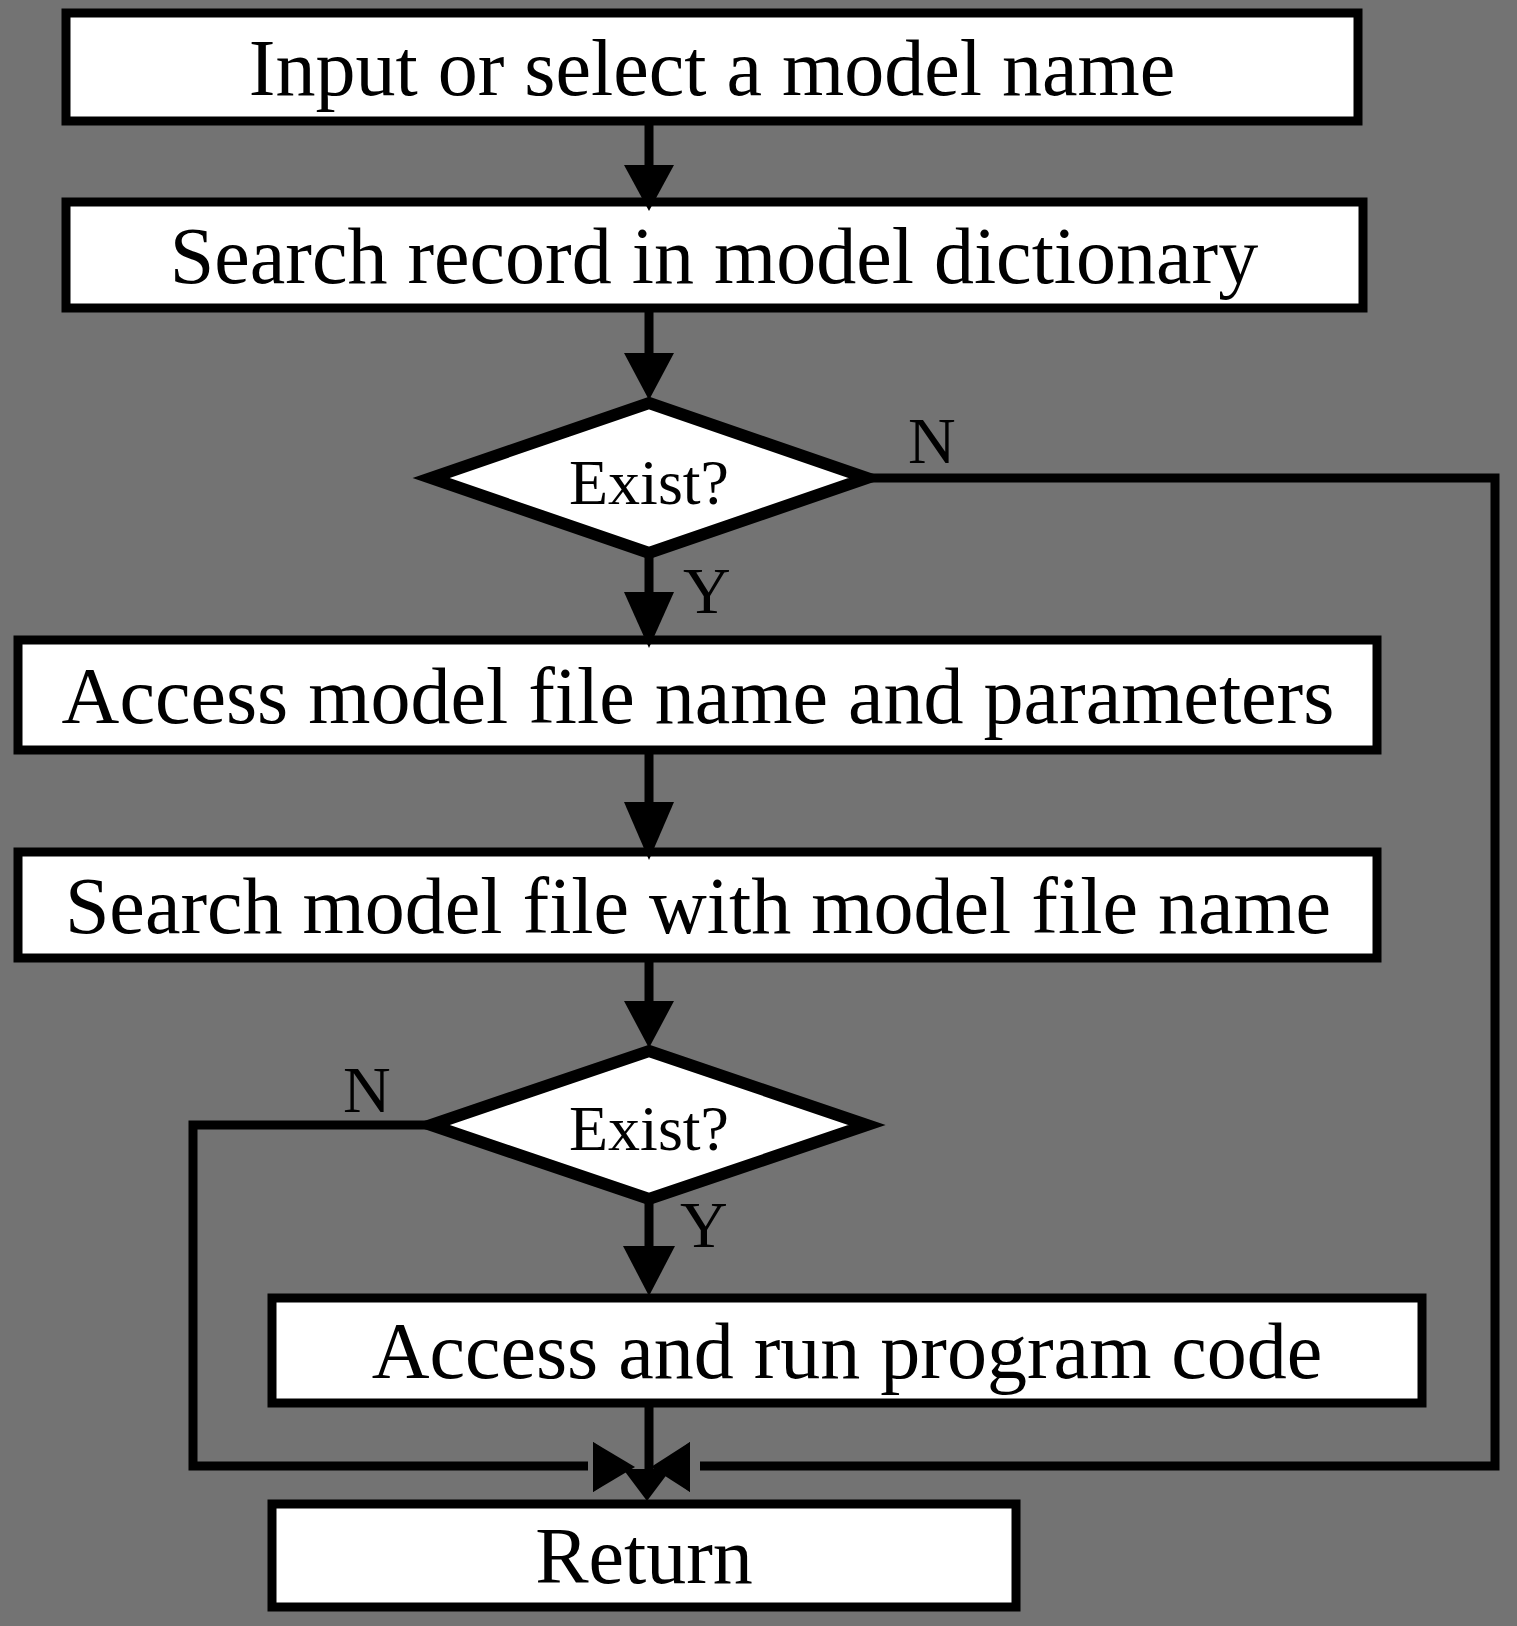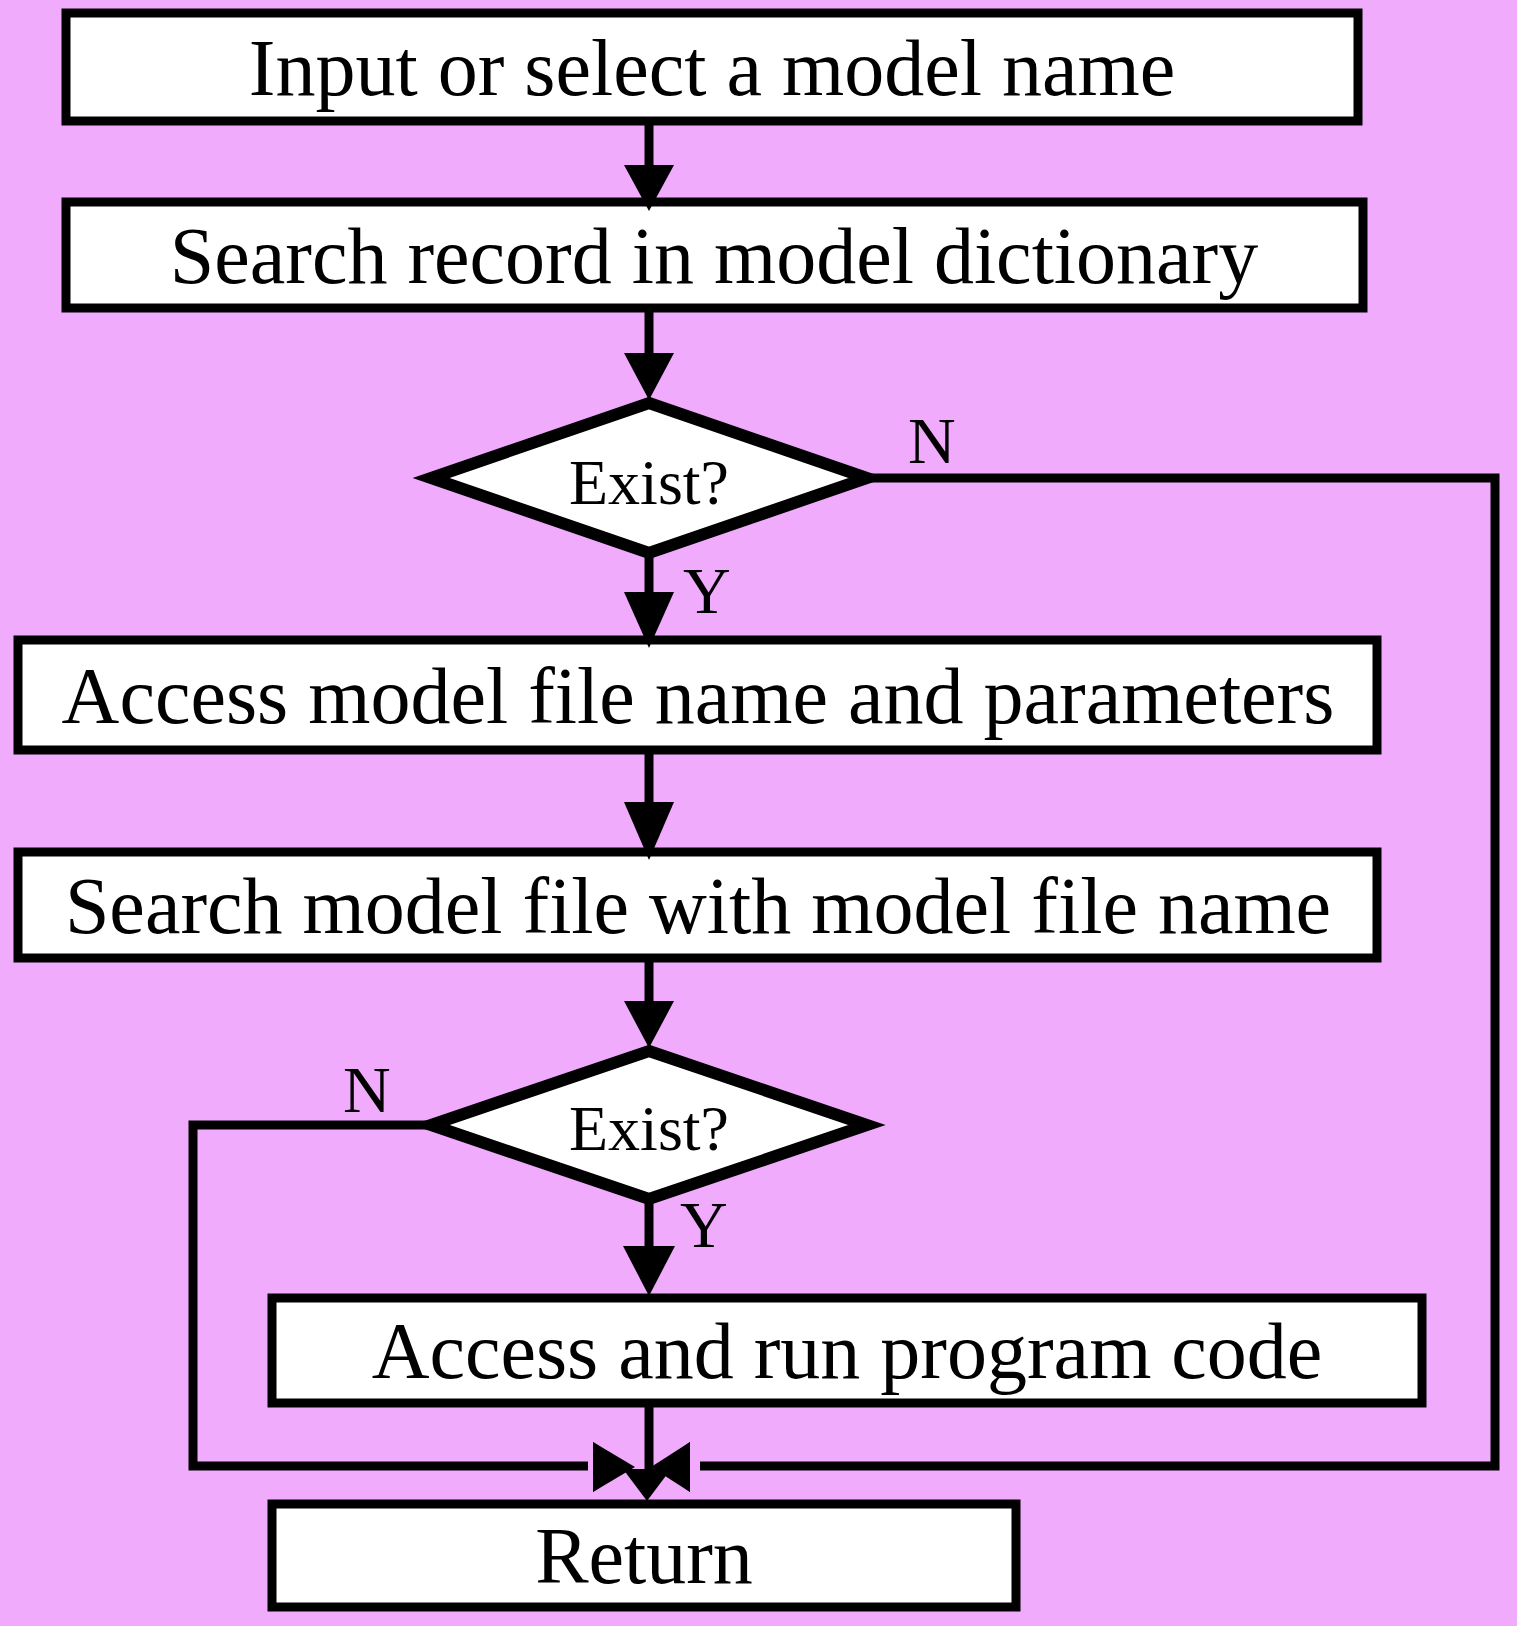--- a/index.html
+++ b/index.html
@@ -4,21 +4,21 @@
 <style>
   html, body {
     margin: 0;
     padding: 0;
     background: #ffffff;
   }
   .canvas {
     width: 1517px;
     height: 1626px;
     position: relative;
-    background: #f0abfc;
+    background: #737373;
   }
   svg {
     display: block;
     width: 100%;
     height: 100%;
   }
   text {
     font-family: "Liberation Serif", "DejaVu Serif", serif;
     fill: #000000;
   }

